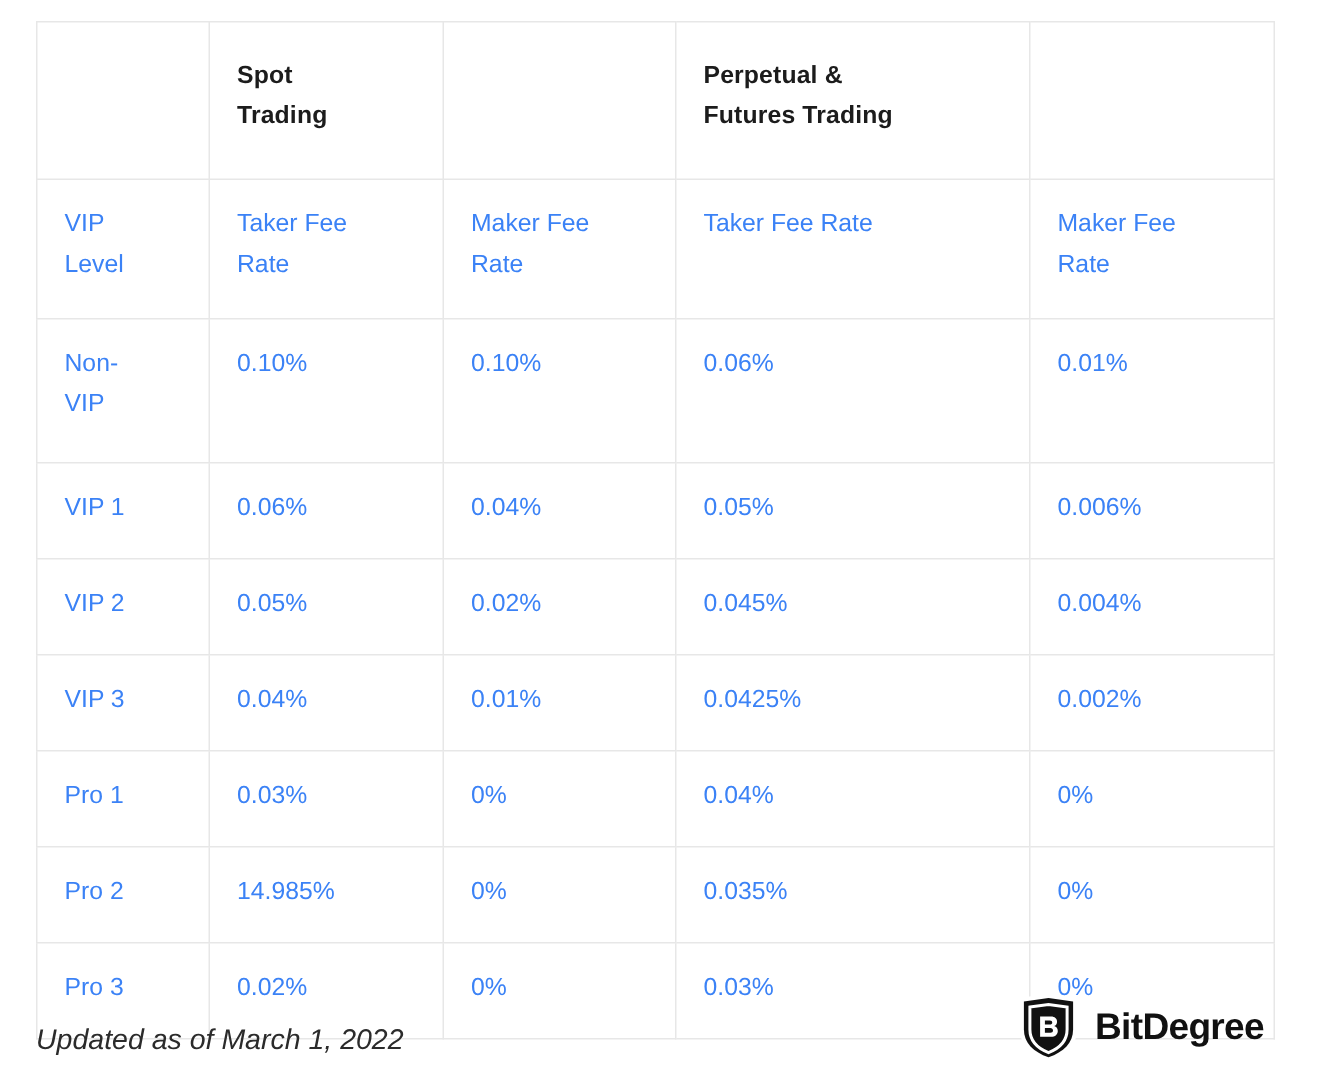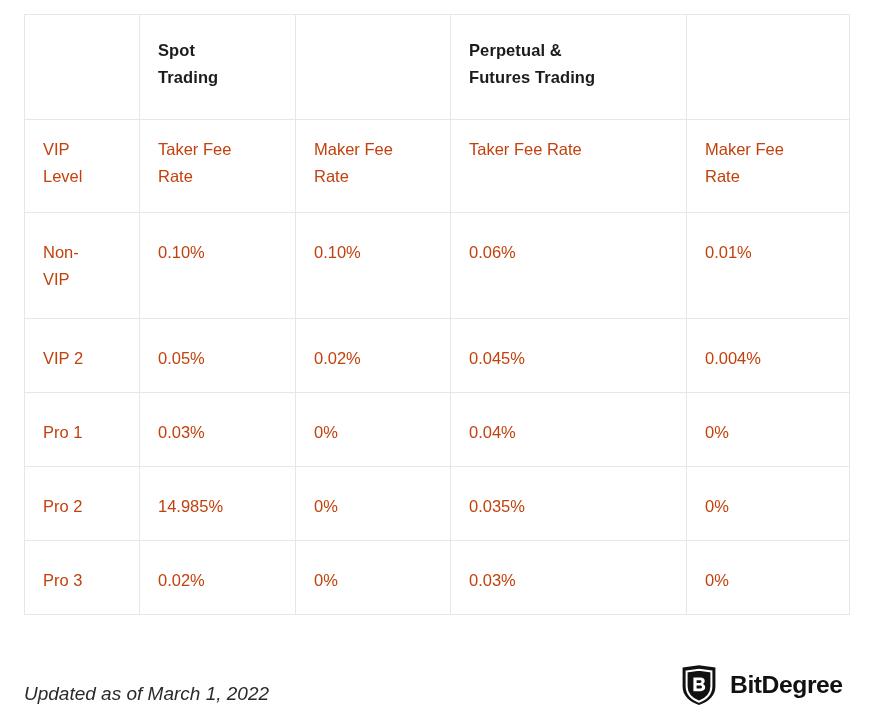--- a/index.html
+++ b/index.html
@@ -35,21 +35,21 @@
     table-layout: fixed;
     background: #ffffff;
   }
 
   .fee-table td {
     border: 1px solid #e7e7e7;
     padding: 16px 16px 16px 18px;
     vertical-align: top;
     font-size: 16.5px;
     line-height: 1.62;
-    color: #c2410c;
+    color: #3b82f6;
     font-weight: 400;
     background: #ffffff;
   }
 
   
   .col-level  { width: 115px; }
   .col-spot-t { width: 156px; }
   .col-spot-m { width: 155px; }
   .col-perp-t { width: 236px; }
   .col-perp-m { width: 163px; }
@@ -61,21 +61,21 @@
     color: #1c1c1c;
     letter-spacing: 0.1px;
   }
 
   .fee-table tr.row-subhead td {
     height: 60px;
   }
 
   .fee-table tr.row-data td {
     height: 30px;
-    padding-top: 26px;
+    padding-top: 16px;
     padding-bottom: 17px;
   }
 
   .fee-table tr.row-data.row-tall td {
     height: 62px;
   }
 
   .cell-wrap {
     display: block;
     white-space: pre-line;
@@ -186,39 +186,73 @@
           <span class="cell-wrap">0.10%</span>
         </td>
         <td>
           <span class="cell-wrap">0.06%</span>
         </td>
         <td>
           <span class="cell-wrap">0.01%</span>
         </td>
       </tr>
 
+      <tr class="row-data">
+        <td>
+          <span class="cell-wrap">VIP 1</span>
+        </td>
+        <td>
+          <span class="cell-wrap">0.06%</span>
+        </td>
+        <td>
+          <span class="cell-wrap">0.04%</span>
+        </td>
+        <td>
+          <span class="cell-wrap">0.05%</span>
+        </td>
+        <td>
+          <span class="cell-wrap">0.006%</span>
+        </td>
+      </tr>
 
       <tr class="row-data">
         <td>
           <span class="cell-wrap">VIP 2</span>
         </td>
         <td>
           <span class="cell-wrap">0.05%</span>
         </td>
         <td>
           <span class="cell-wrap">0.02%</span>
         </td>
         <td>
           <span class="cell-wrap">0.045%</span>
         </td>
         <td>
           <span class="cell-wrap">0.004%</span>
         </td>
       </tr>
 
+      <tr class="row-data">
+        <td>
+          <span class="cell-wrap">VIP 3</span>
+        </td>
+        <td>
+          <span class="cell-wrap">0.04%</span>
+        </td>
+        <td>
+          <span class="cell-wrap">0.01%</span>
+        </td>
+        <td>
+          <span class="cell-wrap">0.0425%</span>
+        </td>
+        <td>
+          <span class="cell-wrap">0.002%</span>
+        </td>
+      </tr>
 
       <tr class="row-data">
         <td>
           <span class="cell-wrap">Pro 1</span>
         </td>
         <td>
           <span class="cell-wrap">0.03%</span>
         </td>
         <td>
           <span class="cell-wrap">0%</span>

